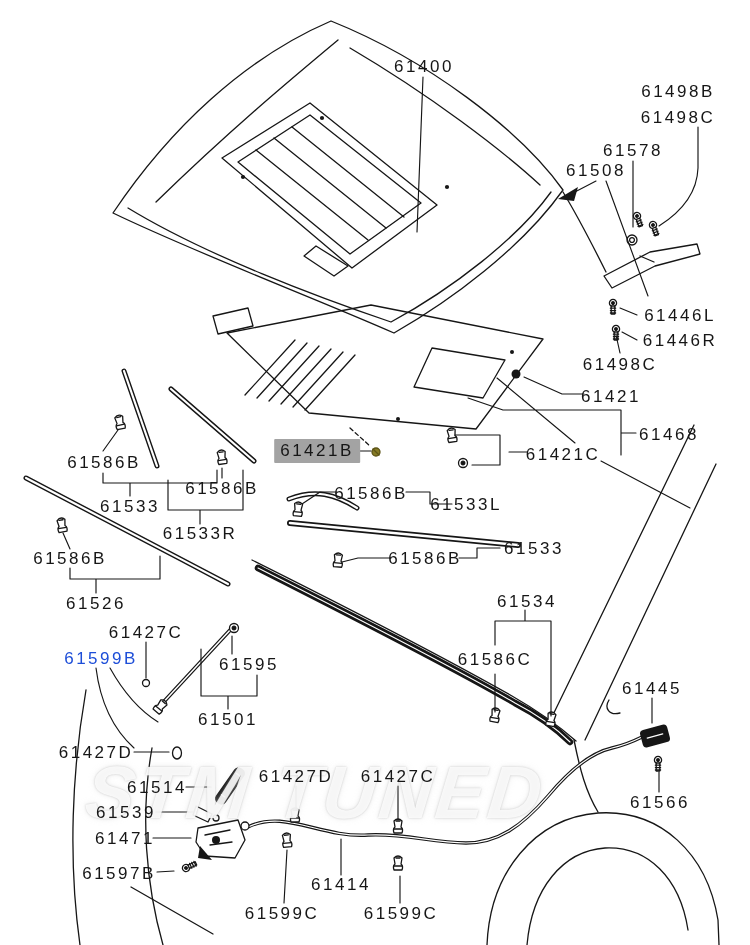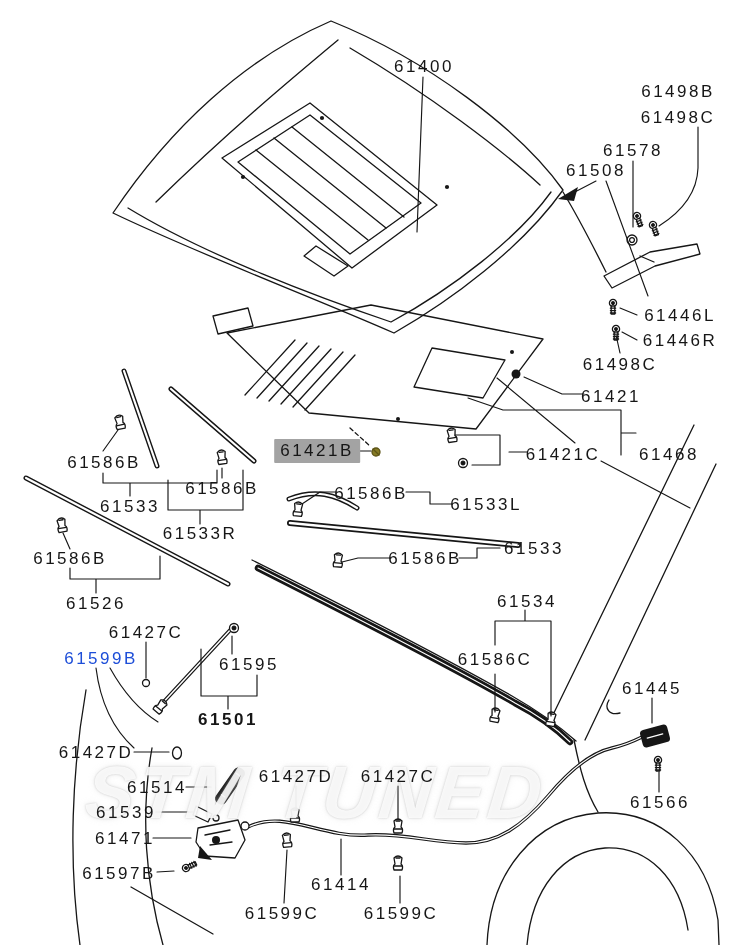--- a/index.html
+++ b/index.html
@@ -226,37 +226,37 @@
 <div class="labels">
       <span class="part-label" style="left: 424px; top: 66px; color: rgb(22, 22, 22);">61400</span>
       <span class="part-label" style="left: 678px; top: 91px; color: rgb(22, 22, 22);">61498B</span>
       <span class="part-label" style="left: 678px; top: 117px; color: rgb(22, 22, 22);">61498C</span>
       <span class="part-label" style="left: 633px; top: 150px; color: rgb(22, 22, 22);">61578</span>
       <span class="part-label" style="left: 596px; top: 170px; color: rgb(22, 22, 22);">61508</span>
       <span class="part-label" style="left: 680px; top: 315px; color: rgb(22, 22, 22);">61446L</span>
       <span class="part-label" style="left: 680px; top: 340px; color: rgb(22, 22, 22);">61446R</span>
       <span class="part-label" style="left: 620px; top: 364px; color: rgb(22, 22, 22);">61498C</span>
       <span class="part-label" style="left: 611px; top: 396px; color: rgb(22, 22, 22);">61421</span>
-      <span class="part-label" style="left: 669px; top: 434px; color: rgb(22, 22, 22); margin-top: 20px;">61468</span>
+      <span class="part-label" style="left: 669px; top: 434px; color: rgb(22, 22, 22);">61468</span>
       <span class="part-label" style="left: 563px; top: 454px; color: rgb(22, 22, 22);">61421C</span>
       <span class="part-label highlighted" style="left: 317px; top: 451px; color: rgb(22, 22, 22); background: #a3a3a3;">61421B</span>
       <span class="part-label" style="left: 104px; top: 462px; color: rgb(22, 22, 22);">61586B</span>
       <span class="part-label" style="left: 130px; top: 506px; color: rgb(22, 22, 22);">61533</span>
       <span class="part-label" style="left: 222px; top: 488px; color: rgb(22, 22, 22);">61586B</span>
       <span class="part-label" style="left: 200px; top: 533px; color: rgb(22, 22, 22);">61533R</span>
       <span class="part-label" style="left: 371px; top: 493px; color: rgb(22, 22, 22);">61586B</span>
-      <span class="part-label" style="left: 486px; top: 504px; color: rgb(22, 22, 22); text-align: right;">61533L</span>
+      <span class="part-label" style="left: 466px; top: 504px; color: rgb(22, 22, 22); text-align: right;">61533L</span>
       <span class="part-label" style="left: 425px; top: 558px; color: rgb(22, 22, 22);">61586B</span>
       <span class="part-label" style="left: 534px; top: 548px; color: rgb(22, 22, 22);">61533</span>
       <span class="part-label" style="left: 70px; top: 558px; color: rgb(22, 22, 22);">61586B</span>
       <span class="part-label" style="left: 96px; top: 603px; color: rgb(22, 22, 22);">61526</span>
       <span class="part-label" style="left: 146px; top: 632px; color: rgb(22, 22, 22);">61427C</span>
       <span class="part-label" style="left: 101px; top: 658px; color: #1d4ed8;">61599B</span>
       <span class="part-label" style="left: 249px; top: 664px; color: rgb(22, 22, 22);">61595</span>
-      <span class="part-label" style="left: 228px; top: 719px; color: rgb(22, 22, 22); font-weight: bold;">61501</span>
+      <span class="part-label" style="left: 228px; top: 719px; color: rgb(22, 22, 22);">61501</span>
       <span class="part-label" style="left: 96px; top: 752px; color: rgb(22, 22, 22);">61427D</span>
       <span class="part-label" style="left: 157px; top: 787px; color: rgb(22, 22, 22);">61514</span>
       <span class="part-label" style="left: 126px; top: 812px; color: rgb(22, 22, 22);">61539</span>
       <span class="part-label" style="left: 125px; top: 838px; color: rgb(22, 22, 22);">61471</span>
       <span class="part-label" style="left: 119px; top: 873px; color: rgb(22, 22, 22);">61597B</span>
       <span class="part-label" style="left: 296px; top: 776px; color: rgb(22, 22, 22);">61427D</span>
       <span class="part-label" style="left: 398px; top: 776px; color: rgb(22, 22, 22);">61427C</span>
       <span class="part-label" style="left: 527px; top: 601px; color: rgb(22, 22, 22);">61534</span>
       <span class="part-label" style="left: 495px; top: 659px; color: rgb(22, 22, 22);">61586C</span>
       <span class="part-label" style="left: 652px; top: 688px; color: rgb(22, 22, 22);">61445</span>

